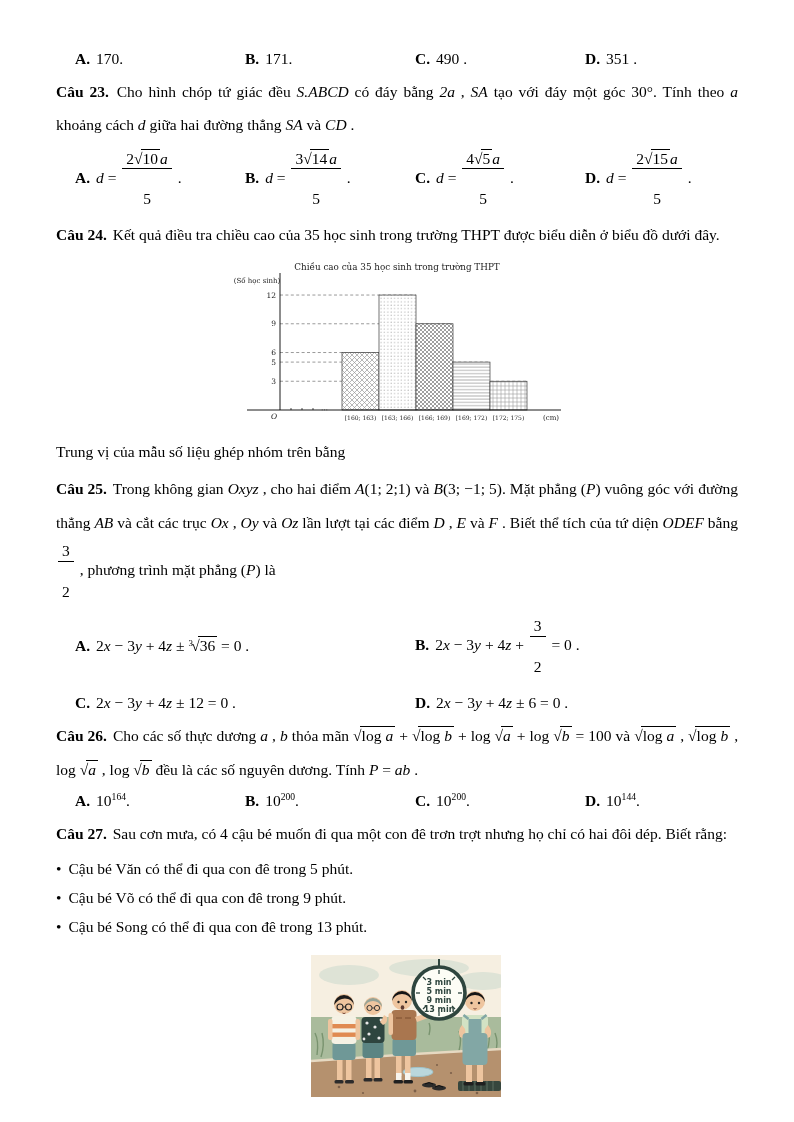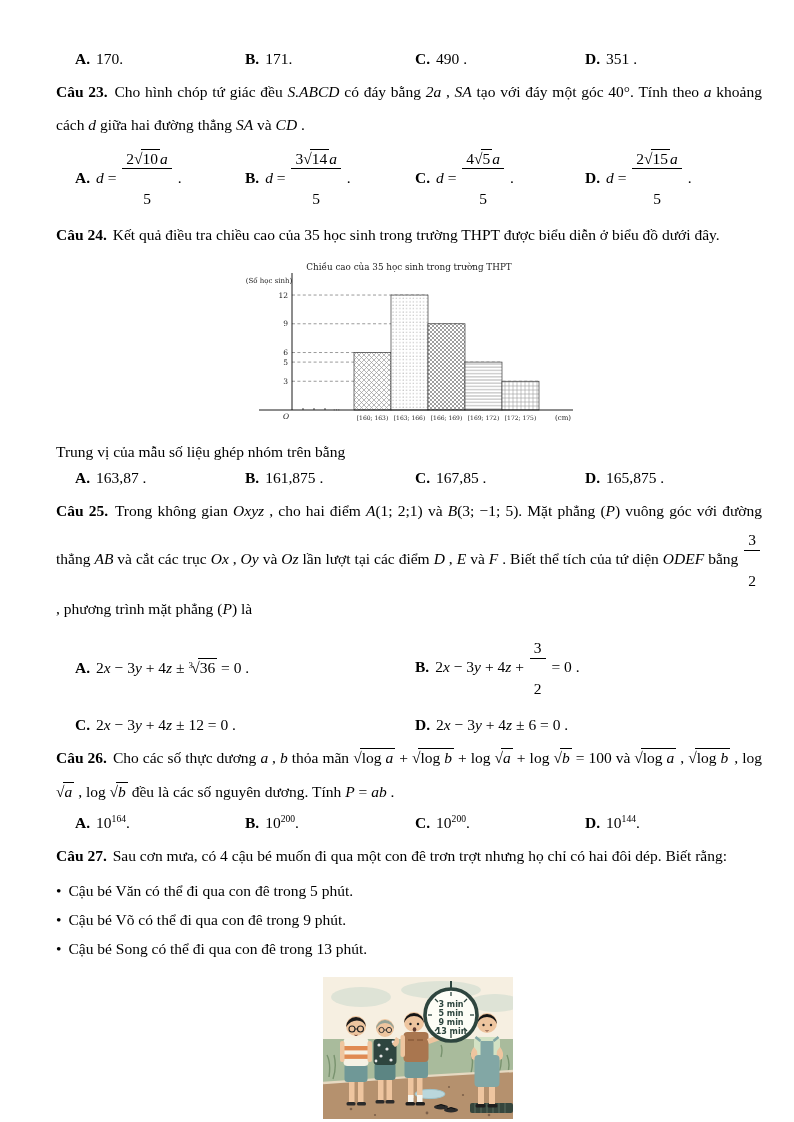--- a/index.html
+++ b/index.html
@@ -1,19 +1,19 @@
 <!DOCTYPE html>
 <html style="--ink: #000000; --clock: #2e453e;"><head>
 <meta charset="utf-8">
 <style>
   :root{ --ink:#000; --clock:#2e453e; }
   *{box-sizing:border-box;}
   body{width:794px;height:1122px;margin:0;background:#fff;color:var(--ink);
        font-family:"Liberation Serif","DejaVu Serif",serif;font-size:15.5px;}
-  .page{padding:48px 32px 0 56px;}
+  .page{padding:48px 56px 0 56px;}
 
   .para{margin:7px 0 5px;line-height:2.15;text-align:justify;}
   .qlabel{margin-right:2px;}
   i{font-style:italic;}
   sup{font-size:0.62em;}
 
   .opt-row{display:grid;grid-template-columns:repeat(4,170px);margin:2px 0 2px 19px;align-items:center;}
   .opt-grid2{display:grid;grid-template-columns:340px 340px;row-gap:16px;margin:10px 0 6px 19px;align-items:center;}
   .opt{white-space:nowrap;}
   .ol{margin-right:6px;font-weight:bold;}
@@ -43,21 +43,21 @@
 
 <div class="page">
 
   <div class="opt-row">
     <div class="opt"><span class="ol">A.</span><span><span>170.</span></span></div>
     <div class="opt"><span class="ol">B.</span><span><span>171.</span></span></div>
     <div class="opt"><span class="ol">C.</span><span><span>490 .</span></span></div>
     <div class="opt"><span class="ol">D.</span><span><span>351 .</span></span></div>
   </div>
 
-  <p class="para"><b class="qlabel">Câu 23.</b><span><span> Cho hình chóp tứ giác đều </span><i>S.ABCD</i><span> có đáy bằng </span><i>2a</i><span> , </span><i>SA</i><span> tạo với đáy một góc 40°. Tính theo </span><i>a</i><span> khoảng cách </span><i>d</i><span> giữa hai đường thẳng </span><i>SA</i><span> và </span><i>CD</i><span> .</span></span></p>
+  <p class="para"><b class="qlabel">Câu 23.</b><span><span> Cho hình chóp tứ giác đều </span><i>S.ABCD</i><span> có đáy bằng </span><i>2a</i><span> , </span><i>SA</i><span> tạo với đáy một góc 30°. Tính theo </span><i>a</i><span> khoảng cách </span><i>d</i><span> giữa hai đường thẳng </span><i>SA</i><span> và </span><i>CD</i><span> .</span></span></p>
   <div class="opt-row">
     <div class="opt"><span class="ol">A.</span><span><i>d</i><span> = </span><span class="frac">
             <span class="fnum"><span>2</span><span class="sqrt"><span class="rsign">√</span><span class="rad"><span>10</span></span></span><i>a</i></span>
             <span class="fden"><span>5</span></span>
           </span><span> .</span></span></div>
     <div class="opt"><span class="ol">B.</span><span><i>d</i><span> = </span><span class="frac">
             <span class="fnum"><span>3</span><span class="sqrt"><span class="rsign">√</span><span class="rad"><span>14</span></span></span><i>a</i></span>
             <span class="fden"><span>5</span></span>
           </span><span> .</span></span></div>
     <div class="opt"><span class="ol">C.</span><span><i>d</i><span> = </span><span class="frac">
@@ -125,26 +125,20 @@
           <line x1="75" y1="148" x2="75" y2="150" stroke="#000" stroke-width="0.7"></line>
           <line x1="86" y1="148" x2="86" y2="150" stroke="#000" stroke-width="0.7"></line>
           <text x="94" y="152" font-size="7">⋯</text>
           <text x="44" y="159" font-size="7.5" font-style="italic">O</text>
           <text x="324" y="160" text-anchor="middle" font-size="7">(cm)</text>
         </g>
     </svg>
   </div>
 
   <p class="median-line">Trung vị của mẫu số liệu ghép nhóm trên bằng</p>
-  <div class="opt-row">
-    <div class="opt"><span class="ol">A.</span><span><span>163,87 .</span></span></div>
-    <div class="opt"><span class="ol">B.</span><span><span>161,875 .</span></span></div>
-    <div class="opt"><span class="ol">C.</span><span><span>167,85 .</span></span></div>
-    <div class="opt"><span class="ol">D.</span><span><span>165,875 .</span></span></div>
-  </div>
 
   <p class="para"><b class="qlabel">Câu 25.</b><span><span> Trong không gian </span><i>Oxyz</i><span> , cho hai điểm </span><i>A</i><span>(1; 2;1)</span><span> và </span><i>B</i><span>(3; −1; 5). Mặt phẳng (</span><i>P</i><span>) vuông góc với đường thẳng </span><i>AB</i><span> và cắt các trục </span><i>Ox</i><span> , </span><i>Oy</i><span> và </span><i>Oz</i><span> lần lượt tại các điểm </span><i>D</i><span> , </span><i>E</i><span> và </span><i>F</i><span> . Biết thể tích của tứ diện </span><i>ODEF</i><span> bằng </span><span class="frac">
           <span class="fnum"><span>3</span></span>
           <span class="fden"><span>2</span></span>
         </span><span> , phương trình mặt phẳng (</span><i>P</i><span>) là</span></span></p>
   <div class="opt-grid2">
     <div class="opt"><span class="ol">A.</span><span><span>2</span><i>x</i><span> − 3</span><i>y</i><span> + 4</span><i>z</i><span> ± </span><span class="sqrt"><span class="rix">3</span><span class="rsign">√</span><span class="rad"><span>36</span></span></span><span> = 0 .</span></span></div>
     <div class="opt"><span class="ol">B.</span><span><span>2</span><i>x</i><span> − 3</span><i>y</i><span> + 4</span><i>z</i><span> + </span><span class="frac">
             <span class="fnum"><span>3</span></span>
             <span class="fden"><span>2</span></span>

